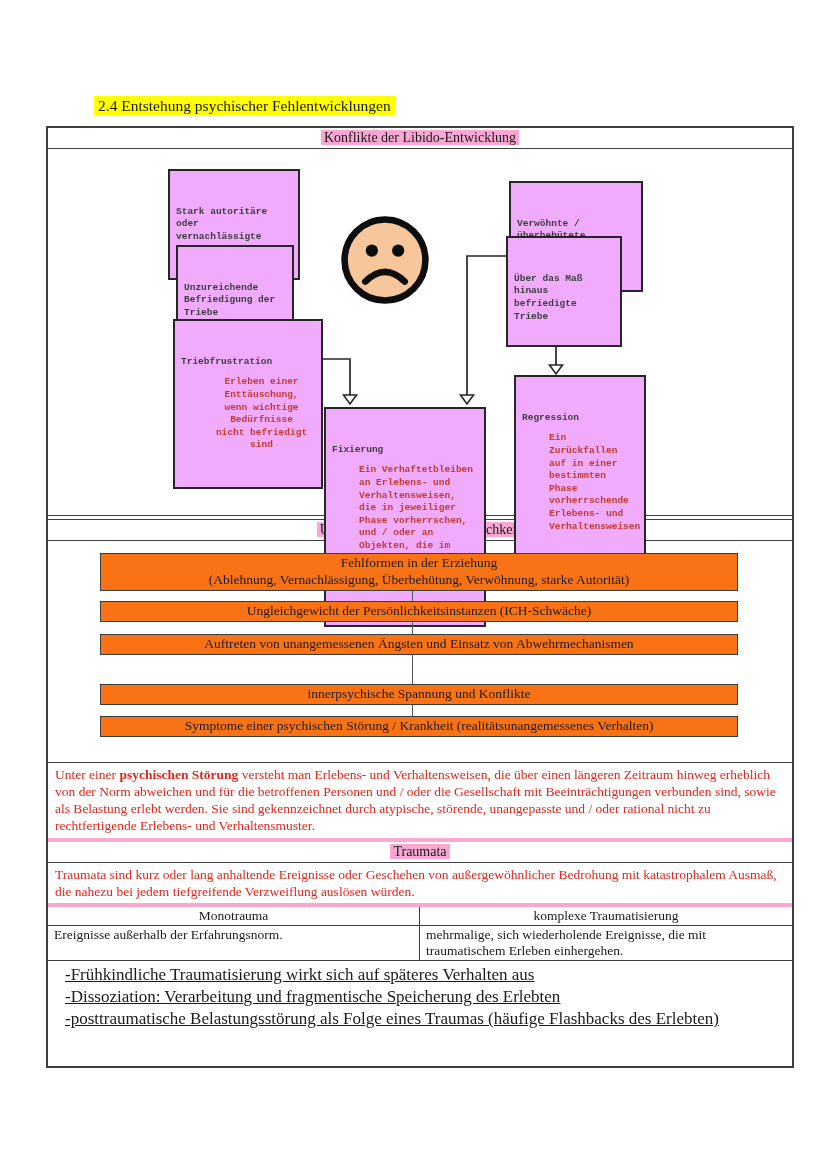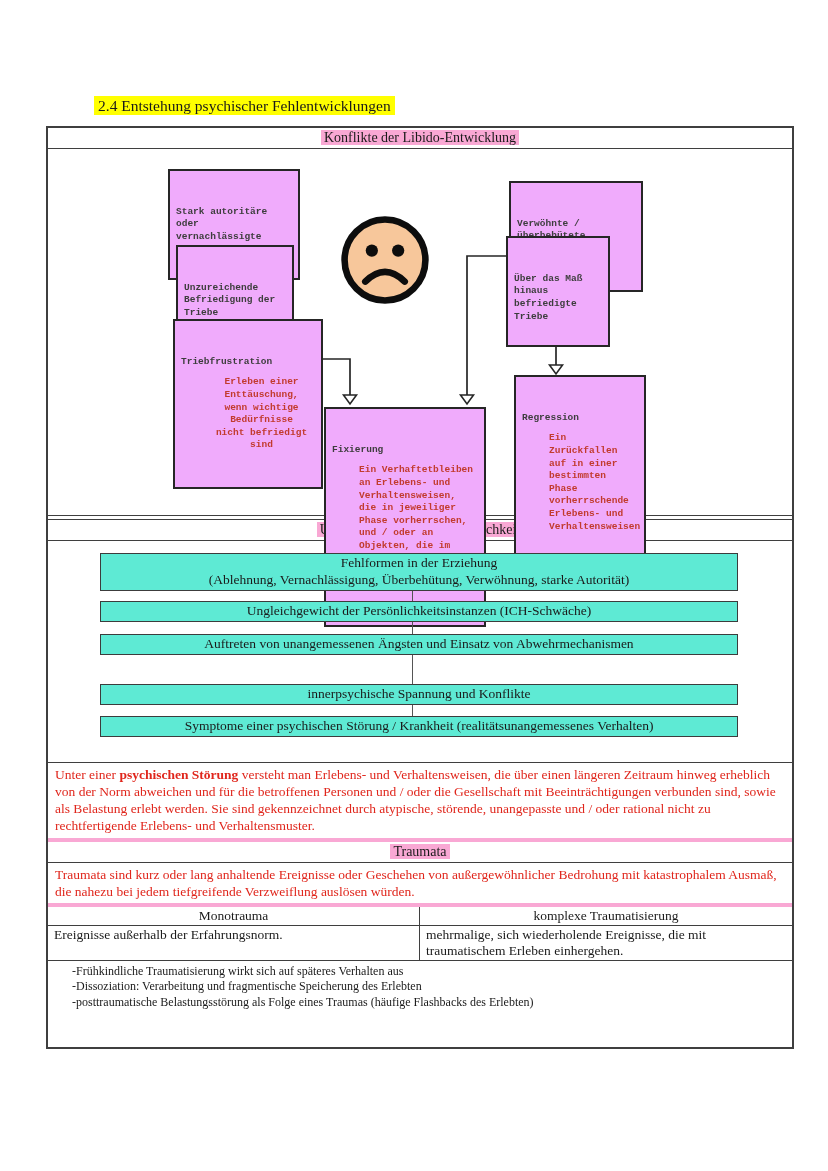--- a/index.html
+++ b/index.html
@@ -18,40 +18,40 @@
   .flow svg.arrows{position:absolute;left:0;top:0;}
   .fnode{position:absolute;box-sizing:border-box;border:2px solid #262626;background:#f0abfc;
          padding:22px 6px;font-family:Liberation Mono, monospace;font-weight:bold;
          font-size:9.5px;line-height:1.33;color:#3d3d3d;white-space:pre-line;}
   .fnode .desc{display:block;margin-top:8px;color:#c23b2e;margin-left:27px;}
   .fnode .desc.center{text-align:center;}
   .n-stark{left:120px;top:20px;width:132px;}
   .n-unzu{left:128px;top:96px;width:118px;}
   .n-trieb{left:125px;top:170px;width:150px;}
   .n-verw{left:461px;top:32px;width:134px;}
-  .n-mass{left:458px;top:87px;width:104px;}
+  .n-mass{left:458px;top:87px;width:116px;}
   .n-fix{left:276px;top:258px;width:162px;}
   .n-reg{left:466px;top:226px;width:132px;}
   .smiley{position:absolute;left:290px;top:64px;width:94px;height:94px;}
 
   
   .stacked{position:relative;height:221px;border-bottom:1px solid #3f3f3f;}
   .sbox{position:absolute;left:52px;width:638px;box-sizing:border-box;border:1px solid #3c3c3c;
-        text-align:center;font-size:13.5px;line-height:1.25;padding:1px 1px;white-space:pre-line;background:#5eead4;}
+        text-align:center;font-size:13.5px;line-height:1.25;padding:1px 1px;white-space:pre-line;background:#f97316;}
   .sb1{top:12px;} .sb2{top:60px;} .sb3{top:93px;} .sb4{top:143px;} .sb5{top:175px;}
   .conn{position:absolute;left:364px;width:1px;background:#555;}
   .c1{top:50px;height:10px;} .c2{top:81px;height:12px;} .c3{top:114px;height:29px;} .c4{top:164px;height:11px;}
 
   
   .redpara{padding:3px 7px;font-size:13.5px;line-height:1.27;color:#e0261c;border-bottom:4px solid #f9a8d4;}
   .trow{display:flex;border-bottom:1px solid #3f3f3f;font-size:13.5px;}
   .tcell{width:50%;box-sizing:border-box;padding:1px 6px;}
   .tcell:first-child{border-right:1px solid #3f3f3f;}
   .thead .tcell{text-align:center;}
-  .notes{padding:3px 7px 36px 24px;font-size:12px;line-height:1.3;}
+  .notes{padding:3px 7px 36px 17px;font-size:17px;line-height:1.3;text-decoration:underline;}
 </style>
 </head>
 <body>
 
 <div class="page">
 
   <div class="doc-title">
     <span class="hl-yellow">2.4 Entstehung psychischer Fehlentwicklungen</span>
   </div>
 

